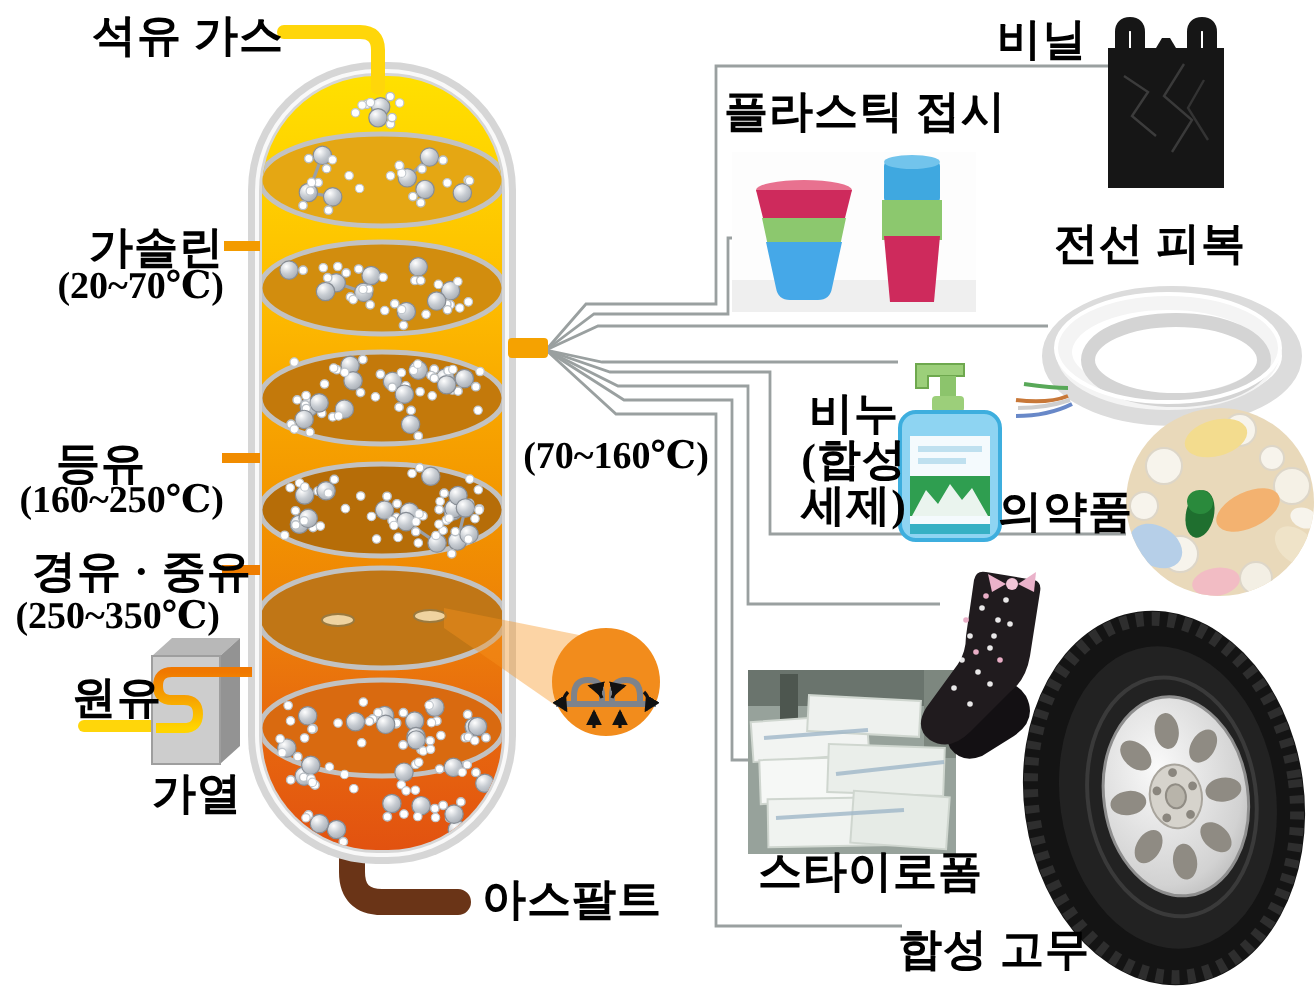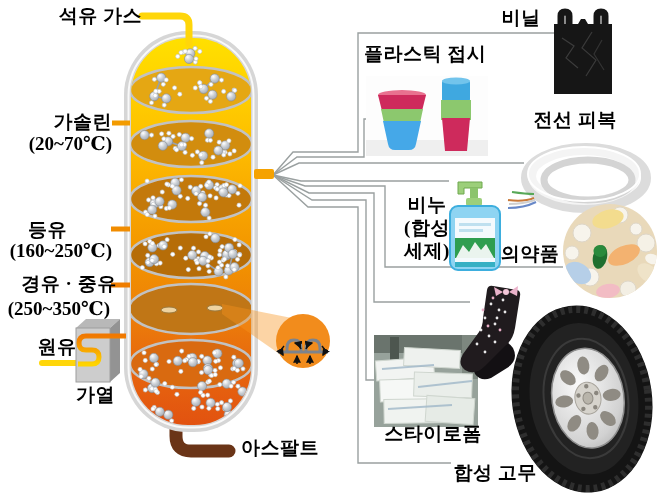--- a/index.html
+++ b/index.html
@@ -1,19 +1,19 @@
 <!DOCTYPE html>
 <html><head>
 <meta charset="utf-8">
 <style>
   html,body{margin:0;padding:0;background:#fff;}
   .stage{position:relative;width:658px;height:496px;background:#fff;overflow:hidden;
          font-family:"Liberation Serif","DejaVu Serif",serif;}
   .stage svg.base{position:absolute;left:0;top:0;}
-  .lbl{position:absolute;font-size:19px;line-height:1.1;color:#000;white-space:nowrap;
+  .lbl{position:absolute;font-size:22px;line-height:1.1;color:#000;white-space:nowrap;
        letter-spacing:.5px;font-weight:600;}
   .temp{font-size:19px;font-weight:600;letter-spacing:0;}
 </style>
 </head>
 <body>
 
 <div class="stage">
 
 <svg class="base" width="658" height="496" viewBox="0 0 658 496">
   <defs>
@@ -539,20 +539,21 @@
 <div class="lbl" style="left:30px;top:6px;width:112px;text-align:right">석유 가스</div>
 <div class="lbl" style="left:28px;top:112px;width:84px;text-align:right">가솔린</div>
 <div class="lbl temp" style="left:0px;top:134px;width:112px;text-align:right">(20~70℃)</div>
 <div class="lbl" style="left:28px;top:220px;width:84px;">등유</div>
 <div class="lbl temp" style="left:0px;top:241px;width:112px;text-align:right">(160~250℃)</div>
 <div class="lbl" style="left:16px;top:274px;width:106px;text-align:center">경유 · 중유</div>
 <div class="lbl temp" style="left:0px;top:299px;width:110px;text-align:right">(250~350℃)</div>
 <div class="lbl" style="left:36px;top:337px;width:42px;text-align:center">원유</div>
 <div class="lbl" style="left:76px;top:385px;width:46px;">가열</div>
 <div class="lbl" style="left:241px;top:438px;width:100px;text-align:left">아스팔트</div>
+<div class="lbl temp" style="left:256px;top:219px;width:104px;text-align:center">(70~160℃)</div>
 
 <div class="lbl" style="left:497px;top:8px;width:48px;text-align:center">비닐</div>
 <div class="lbl" style="left:362px;top:44px;width:126px;text-align:center">플라스틱 접시</div>
 <div class="lbl" style="left:517px;top:110px;width:116px;text-align:center">전선 피복</div>
 <div class="lbl" style="left:394px;top:195px;width:66px;text-align:center">비누</div>
 <div class="lbl" style="left:392px;top:218px;width:70px;text-align:center">(합성</div>
 <div class="lbl" style="left:392px;top:241px;width:70px;text-align:center">세제)</div>
 <div class="lbl" style="left:499px;top:244px;width:62px;text-align:center">의약품</div>
 <div class="lbl" style="left:449px;top:463px;width:92px;text-align:center">합성 고무</div>
 <div class="lbl" style="left:379px;top:424px;width:108px;text-align:center">스타이로폼</div>

